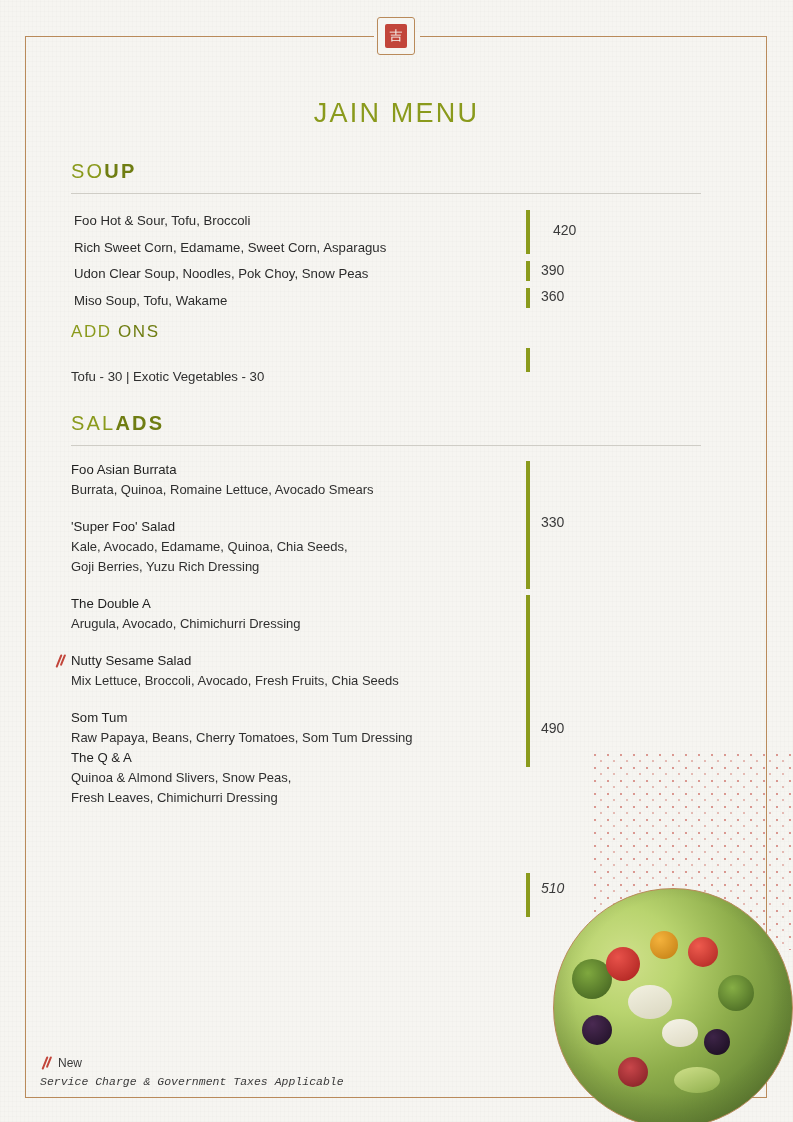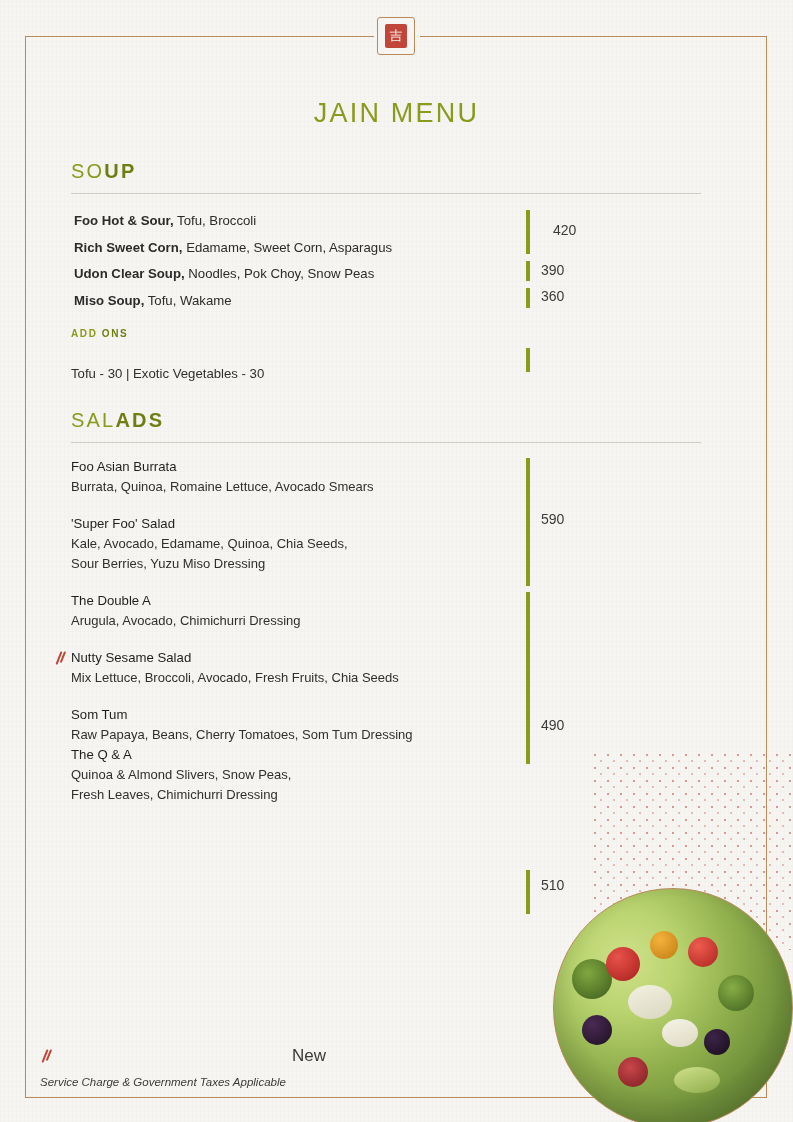--- a/index.html
+++ b/index.html
@@ -108,21 +108,21 @@
   .row {
     position: relative;
     padding-left: 3px;
   }
   .item-line {
     font-size: 13.2px;
     color: #2b2b2b;
     line-height: 26.5px;
     white-space: nowrap;
   }
-  .item-line b { font-weight: 700; }
+  .item-line b { font-weight: 400; }
 
   .group { position: relative; margin-bottom: 17px; }
   .g-name {
     font-size: 13.2px;
     font-weight: 400;
     color: #1f1f1f;
     line-height: 20px;
   }
   .g-desc {
     font-size: 13px;
@@ -138,25 +138,24 @@
     left: 455px;
   }
   .price {
     position: absolute;
     left: 470px;
     font-size: 14px;
     color: #3a3a3a;
   }
 
   .addons-head {
-    font-size: 10px;
+    font-size: 17px;
     letter-spacing: 1.6px;
     color: #8a9a1c;
-    margin-top: 14px;
-    font-weight: bold;
+    margin-top: 8px;
   }
   .addons-head .dk { color: #6f7d12; }
   .addons-text {
     font-size: 13.2px;
     color: #2f2f2f;
     margin-top: 27px;
   }
 
   .newmark {
     position: absolute;
@@ -191,34 +190,33 @@
   .footer {
     position: absolute;
     left: 40px;
     bottom: 34px;
     width: 520px;
   }
   .footer-new {
     display: flex;
     align-items: center;
     gap: 7px;
-    font-size: 17px;
+    font-size: 12px;
     color: #3a3a3a;
-    margin-bottom: 12px;
+    margin-bottom: 4px;
     position: relative;
     padding-left: 18px;
     height: 16px;
-    justify-content: center;
   }
   .footer-new .nm { left: 0; top: 0; }
   .footer-note {
     font-size: 11.5px;
     color: #3a3a3a;
     font-style: italic;
-    font-family: Liberation Sans, sans-serif;
+    font-family: Liberation Mono, monospace;
   }
 
   
   .diamonds {
     position: absolute;
     left: 592px;
     top: 752px;
     width: 201px;
     height: 198px;
     background-image:
@@ -322,21 +320,21 @@
     <div class="rows">
 
       <div class="group">
         <div class="g-name">Foo Asian Burrata</div>
         <div class="g-desc">Burrata, Quinoa, Romaine Lettuce, Avocado Smears</div>
       </div>
 
       <div class="group">
         <div class="g-name">'Super Foo' Salad</div>
         <div class="g-desc">Kale, Avocado, Edamame, Quinoa, Chia Seeds,</div>
-        <div class="g-desc">Sour Berries, Yuzu Miso Dressing</div>
+        <div class="g-desc">Goji Berries, Yuzu Rich Dressing</div>
       </div>
 
       <div class="group">
         <div class="g-name">The Double A</div>
         <div class="g-desc">Arugula, Avocado, Chimichurri Dressing</div>
       </div>
 
       <div class="group">
         <div class="newmark"></div>
         <div class="g-name">Nutty Sesame Salad</div>
@@ -349,27 +347,27 @@
         <div class="g-desc">Raw Papaya, Beans, Cherry Tomatoes, Som Tum Dressing</div>
       </div>
 
       <div class="group">
         <div class="g-name">The Q &amp; A</div>
         <div class="g-desc">Quinoa &amp; Almond Slivers, Snow Peas,</div>
         <div class="g-desc">Fresh Leaves, Chimichurri Dressing</div>
       </div>
 
       <div class="bar" style="top:1px;height:128px;"></div>
-      <div class="price" style="top:54px;">590</div>
+      <div class="price" style="top:54px;">330</div>
 
       <div class="bar" style="top:135px;height:172px;"></div>
       <div class="price" style="top:260px;">490</div>
 
       <div class="bar" style="top:413px;height:44px;"></div>
-      <div class="price" style="top:420px;">510</div>
+      <div class="price" style="top:420px;font-style:italic;">510</div>
     </div>
   </div>
 
 </div>
 
 <div class="diamonds"></div>
 
 <div class="photo">
   <div class="veg v8"></div>
   <div class="veg v1"></div>

